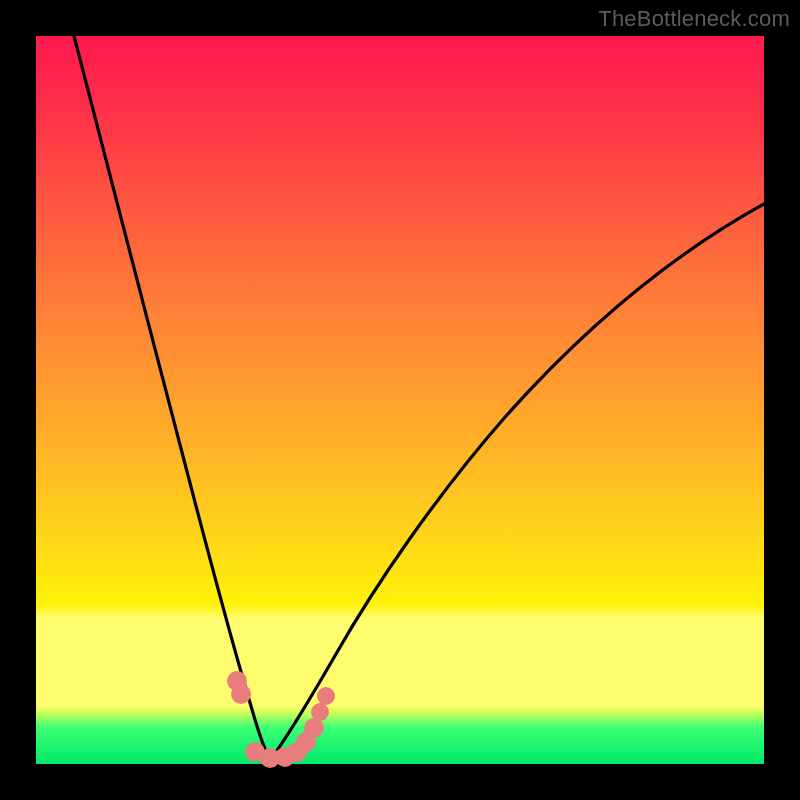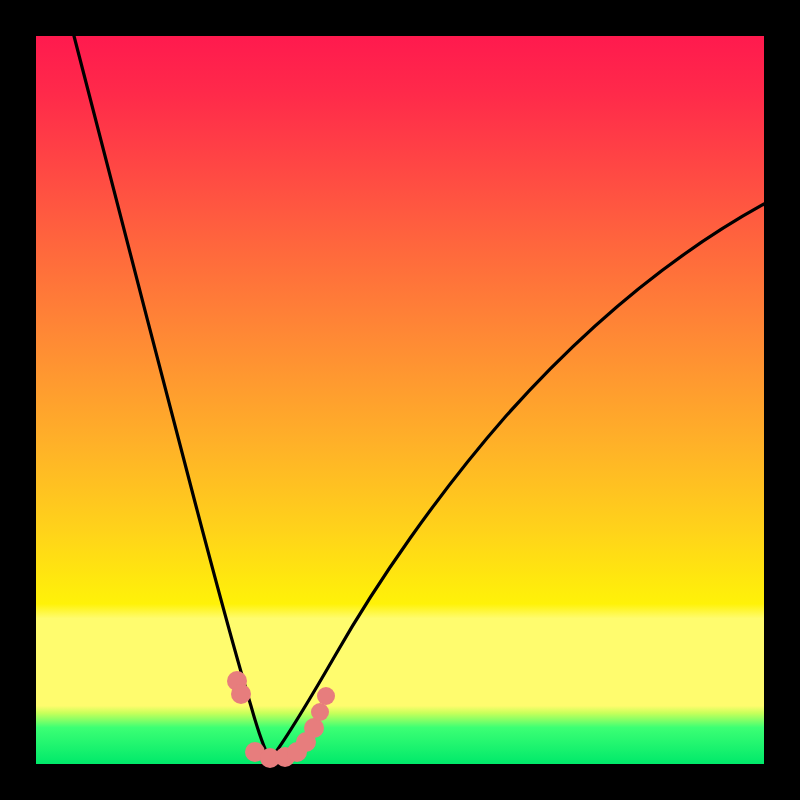--- a/index.html
+++ b/index.html
@@ -94,13 +94,14 @@
         <circle cx="270" cy="706" r="10"></circle>
         <circle cx="278" cy="692" r="10"></circle>
         <circle cx="284" cy="676" r="9"></circle>
 
         <circle cx="290" cy="660" r="9"></circle>
       </g>
     </svg>
 
   </div>
 
+  <div class="watermark">TheBottleneck.com</div>
 </div>
 
 </body></html>

